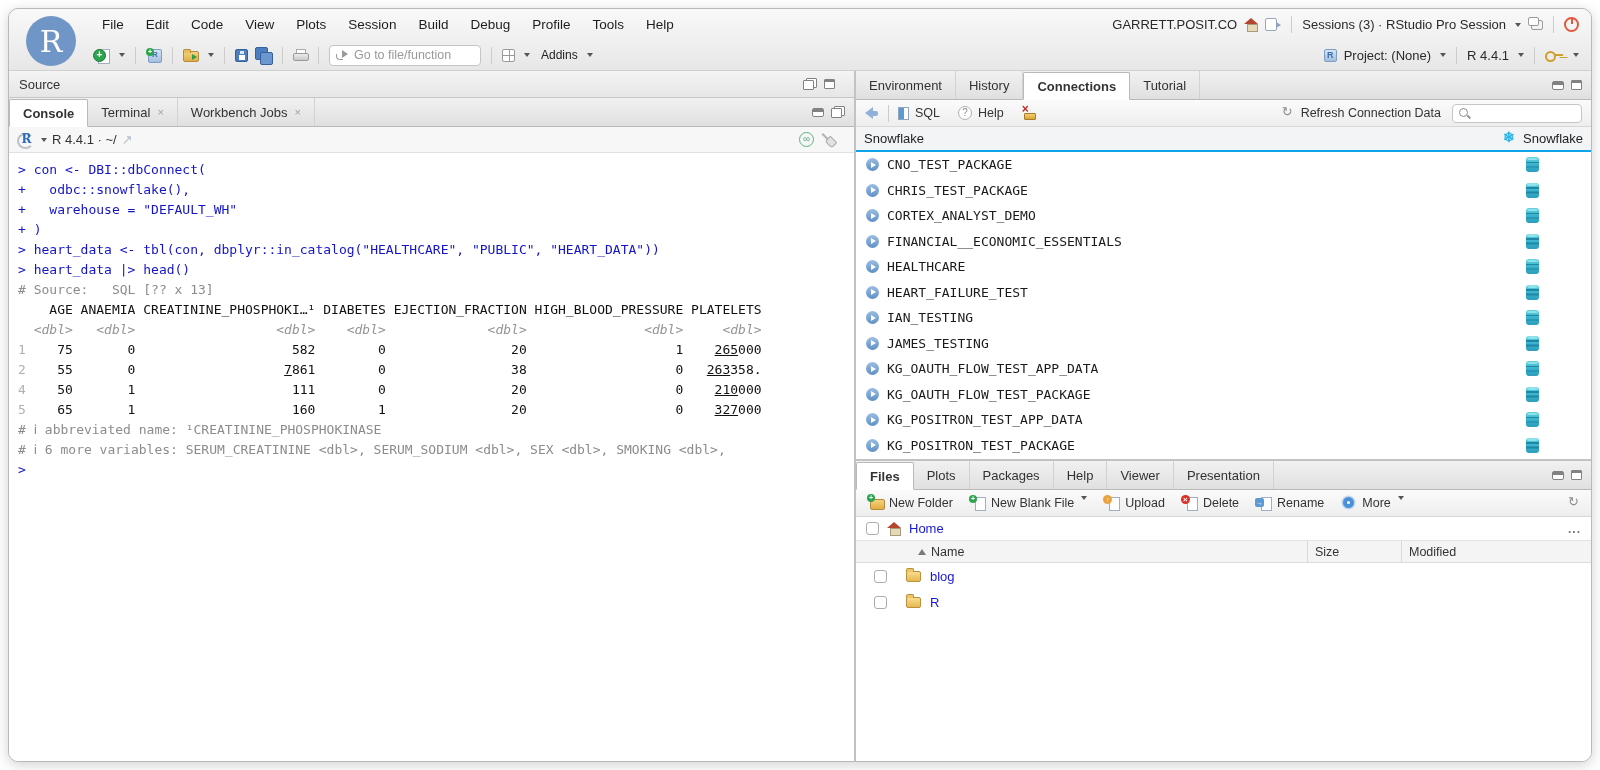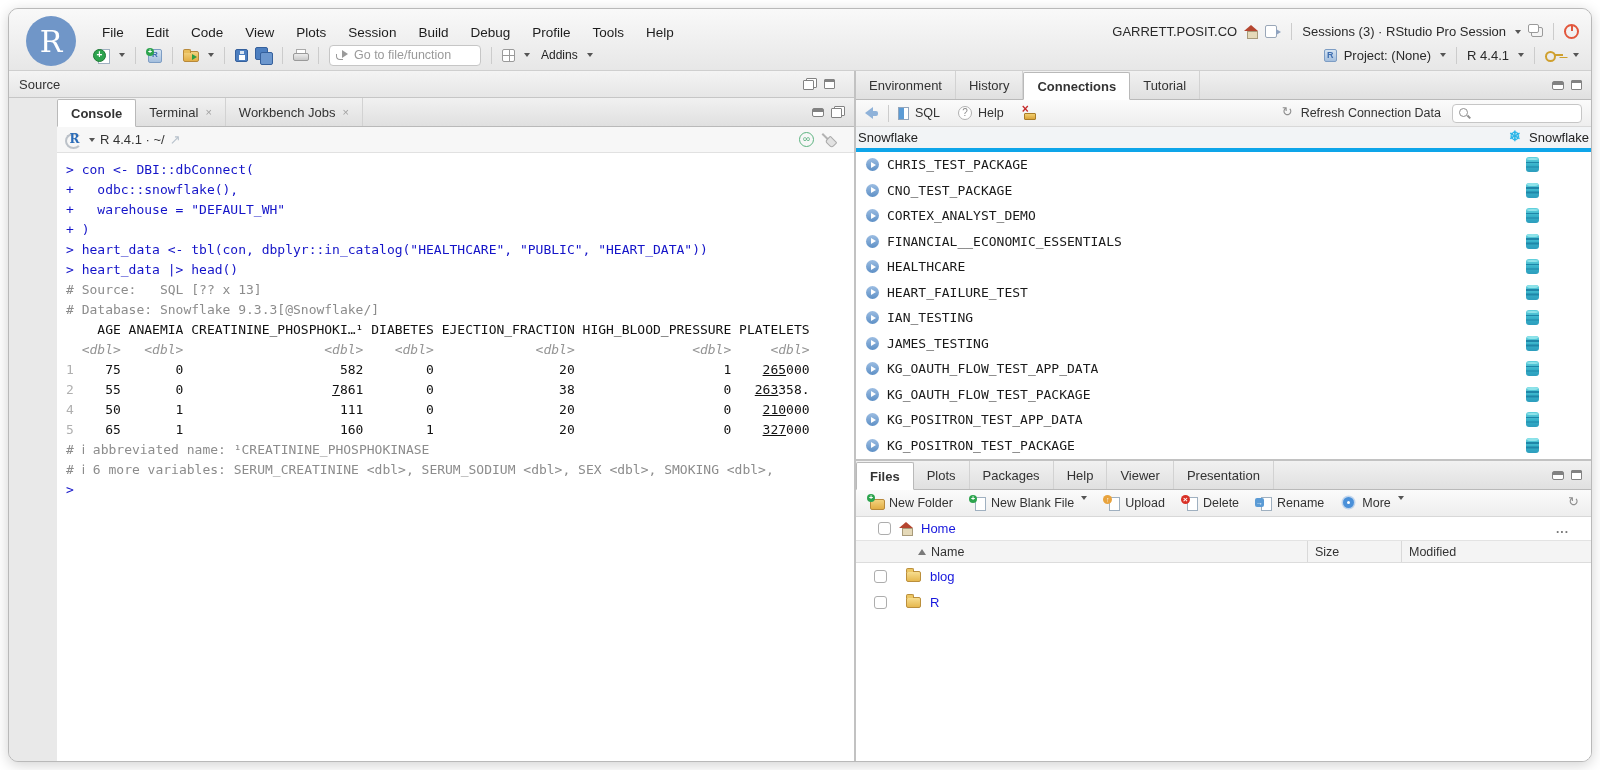--- a/index.html
+++ b/index.html
@@ -6,21 +6,21 @@
   html,body { width:1600px; height:770px; background:#fff; font-family:"Liberation Sans",sans-serif; color:#222; overflow:hidden; }
   .window { position:absolute; left:8px; top:8px; width:1584px; height:754px; background:#e9e9e9;
             border:1px solid #b9b9b9; border-radius:10px; box-shadow:0 3px 14px rgba(0,0,0,.18); overflow:hidden;
             display:flex; flex-direction:column; }
 
   
   .chrome { height:62px; background:linear-gradient(#f9f9f9,#e7e7e7); border-bottom:1px solid #cfcfcf; position:relative; flex:none; }
   .avatar { position:absolute; left:17px; top:7px; width:50px; height:50px; border-radius:50%;
             background:#7096c8; color:#fff; font-family:"DejaVu Serif",serif; font-size:30px;
             display:flex; align-items:center; justify-content:center; }
-  .menubar { display:flex; align-items:flex-end; height:31px; padding-left:82px; padding-right:12px; }
+  .menubar { display:flex; align-items:center; height:31px; padding-left:82px; padding-right:12px; }
   .menu-item { padding:0 11px; font-size:13.5px; color:#1d1d1d; cursor:default; }
   .menubar-right { margin-left:auto; display:flex; align-items:center; gap:7px; font-size:13px; color:#2a2a2a; }
   .toolbar { display:flex; align-items:center; height:30px; padding-left:84px; padding-right:12px; gap:7px; }
   .toolbar-right { margin-left:auto; display:flex; align-items:center; gap:7px; font-size:13px; color:#2a2a2a; }
   .vsep { width:1px; height:17px; background:#cccccc; margin:0 3px; flex:none; }
   .searchbox { width:152px; height:21px; background:#fff; border:1px solid #c6c6c6; border-radius:4px;
                display:flex; align-items:center; gap:6px; padding:0 6px; }
   .searchbox input { border:none; outline:none; width:110px; font-size:12.5px; font-family:"Liberation Sans",sans-serif; color:#333; background:transparent; }
   .searchbox input::placeholder { color:#9a9a9a; }
 
@@ -48,50 +48,50 @@
   .restore-btn::after  { content:""; position:absolute; left:0; bottom:0; width:9px; height:8px; border:1px solid #828282; background:#fff; border-radius:1px; }
 
   .subtoolbar { height:27px; display:flex; align-items:center; gap:6px; padding:0 9px;
                 background:linear-gradient(#fbfbfb,#eeeeee); border-bottom:1px solid #d8d8d8; font-size:12.5px; color:#333; flex:none; }
 
   
   .source-bar { height:27px; background:linear-gradient(#f4f4f4,#e6e6e6); border-bottom:1px solid #c6c6c6;
                 display:flex; align-items:center; padding:0 10px; font-size:13px; color:#333; flex:none; }
 
   
-  .console-pane { flex:1; display:flex; flex-direction:column; background:#fff; min-height:0;margin-left:48px; }
+  .console-pane { flex:1; display:flex; flex-direction:column; background:#fff; min-height:0; }
   .session-row { height:26px; background:#f7f7f7; border-bottom:1px solid #e1e1e1; display:flex; align-items:center; gap:5px; padding:0 8px; font-size:13px; color:#333; flex:none; }
   .console-out { flex:1; padding:7px 0 0 9px; font-family:"DejaVu Sans Mono",monospace; font-size:13px; line-height:20px; overflow:hidden; }
   .console-line { white-space:pre; }
   .seg.in  { color:#1414c8; }
   .seg.out { color:#8c8c8c; }
   .seg.hdr { color:#111; }
   .seg.typ { color:#949494; font-style:italic; }
   .seg.val { color:#111; }
   .seg.rn  { color:#b0b0b0; }
   .seg.u   { text-decoration:underline; }
 
   
   .pane-top { height:390px; flex:none; border-bottom:2px solid #c2c2c2; display:flex; flex-direction:column; background:#fff; }
   .conn-search { width:130px; height:19px; background:#fff; border:1px solid #c6c6c6; border-radius:4px; display:flex; align-items:center; padding:0 5px; gap:4px; margin-left:6px; }
   .conn-search input { border:none; outline:none; width:100px; background:transparent; font-size:12px; }
-  .conn-subheader { height:25px; display:flex; align-items:center; padding:0 2px; background:#f2f4f6; border-bottom:4px solid #0ea5e9; font-size:13px; color:#222; flex:none; }
+  .conn-subheader { height:25px; display:flex; align-items:center; padding:0 8px; background:#f2f4f6; border-bottom:2px solid #0ea5e9; font-size:13px; color:#222; flex:none; }
   .conn-provider { margin-left:auto; display:flex; align-items:center; gap:5px; }
   .conn-list { flex:1; overflow:hidden; background:#fff; }
   .conn-item { height:25.5px; display:flex; align-items:center; gap:8px; padding:0 10px; }
   .conn-label { font-family:"DejaVu Sans Mono",monospace; font-size:13px; color:#1a1a1a; }
   .conn-item .db-icon { margin-left:auto; margin-right:42px; }
   .toolbar-label { color:#333; }
   .refresh-wrap { margin-left:auto; display:flex; align-items:center; gap:5px; }
 
   
   .pane-bottom { flex:1; display:flex; flex-direction:column; background:#fff; min-height:0; }
   .tb-btn { display:flex; gap:5px; padding:0 4px; }
   .tb-label { font-size:12.5px; color:#333; }
-  .files-breadcrumb { height:24px; display:flex; align-items:center; gap:8px; padding:0 22px; border-bottom:1px solid #e3e3e3; font-size:13px; flex:none; }
+  .files-breadcrumb { height:24px; display:flex; align-items:center; gap:8px; padding:0 10px; border-bottom:1px solid #e3e3e3; font-size:13px; flex:none; }
   .bc-more { margin-left:auto; color:#777; font-size:12px; letter-spacing:1px; }
   .files-header { height:22px; display:flex; align-items:center; background:#f4f4f4; border-bottom:1px solid #dcdcdc; font-size:12.5px; color:#333; flex:none; }
   .fh-name { flex:1; display:flex; align-items:center; gap:5px; padding-left:62px; height:100%; }
   .fh-size { width:94px; border-left:1px solid #d9d9d9; padding-left:7px; height:100%; display:flex; align-items:center; }
   .fh-mod  { width:190px; border-left:1px solid #d9d9d9; padding-left:7px; height:100%; display:flex; align-items:center; }
   .file-list { flex:1; background:#fff; }
   .file-row { height:26px; display:flex; align-items:center; padding:0 10px; font-size:13px;margin-left:8px; }
   .file-row .folder-icon { margin-left:19px; }
   .file-name { margin-left:9px; color:#1717dd; }
   .link { color:#1717dd; }
@@ -330,21 +330,20 @@
         </div>
 
         <div class="console-out">
             <div class="console-line"><span class="seg in">&gt; con &lt;- DBI::dbConnect(</span></div>
             <div class="console-line"><span class="seg in">+   odbc::snowflake(),</span></div>
             <div class="console-line"><span class="seg in">+   warehouse = "DEFAULT_WH"</span></div>
             <div class="console-line"><span class="seg in">+ )</span></div>
             <div class="console-line"><span class="seg in">&gt; heart_data &lt;- tbl(con, dbplyr::in_catalog("HEALTHCARE", "PUBLIC", "HEART_DATA"))</span></div>
             <div class="console-line"><span class="seg in">&gt; heart_data |&gt; head()</span></div>
             <div class="console-line"><span class="seg out"># Source:   SQL [?? x 13]</span></div>
-            <div class="console-line"><span class="seg out"># Database: Snowflake 9.3.3[@Snowflake/]</span></div>
             <div class="console-line"><span class="seg hdr">    AGE ANAEMIA CREATININE_PHOSPHOKI…¹ DIABETES EJECTION_FRACTION HIGH_BLOOD_PRESSURE PLATELETS</span></div>
             <div class="console-line"><span class="seg typ">  &lt;dbl&gt;   &lt;dbl&gt;                  &lt;dbl&gt;    &lt;dbl&gt;             &lt;dbl&gt;               &lt;dbl&gt;     &lt;dbl&gt;</span></div>
             <div class="console-line"><span class="seg rn">1</span><span class="seg val">    75       0                    582        0                20                   1    </span><span class="seg val u">265</span><span class="seg val">000</span></div>
             <div class="console-line"><span class="seg rn">2</span><span class="seg val">    55       0                   </span><span class="seg val u">7</span><span class="seg val">861        0                38                   0   </span><span class="seg val u">263</span><span class="seg val">358.</span></div>
             <div class="console-line"><span class="seg rn">4</span><span class="seg val">    50       1                    111        0                20                   0    </span><span class="seg val u">210</span><span class="seg val">000</span></div>
             <div class="console-line"><span class="seg rn">5</span><span class="seg val">    65       1                    160        1                20                   0    </span><span class="seg val u">327</span><span class="seg val">000</span></div>
             <div class="console-line"><span class="seg out"># ℹ abbreviated name: ¹CREATININE_PHOSPHOKINASE</span></div>
             <div class="console-line"><span class="seg out"># ℹ 6 more variables: SERUM_CREATININE &lt;dbl&gt;, SERUM_SODIUM &lt;dbl&gt;, SEX &lt;dbl&gt;, SMOKING &lt;dbl&gt;,</span></div>
             <div class="console-line"><span class="seg in">&gt;</span></div>
           </div>
@@ -401,26 +400,26 @@
           <span class="conn-provider">
             <span class="snowflake-icon"></span>
             <span>Snowflake</span>
           </span>
         </div>
 
         <div class="conn-list">
 
         <div class="conn-item">
               <span class="expand-icon"></span>
+              <span class="conn-label">CNO_TEST_PACKAGE</span>
+              <span class="db-icon"></span>
+            </div>
+            <div class="conn-item">
+              <span class="expand-icon"></span>
               <span class="conn-label">CHRIS_TEST_PACKAGE</span>
-              <span class="db-icon"></span>
-            </div>
-            <div class="conn-item">
-              <span class="expand-icon"></span>
-              <span class="conn-label">CNO_TEST_PACKAGE</span>
               <span class="db-icon"></span>
             </div>
             <div class="conn-item">
               <span class="expand-icon"></span>
               <span class="conn-label">CORTEX_ANALYST_DEMO</span>
               <span class="db-icon"></span>
             </div>
             <div class="conn-item">
               <span class="expand-icon"></span>
               <span class="conn-label">FINANCIAL__ECONOMIC_ESSENTIALS</span>

